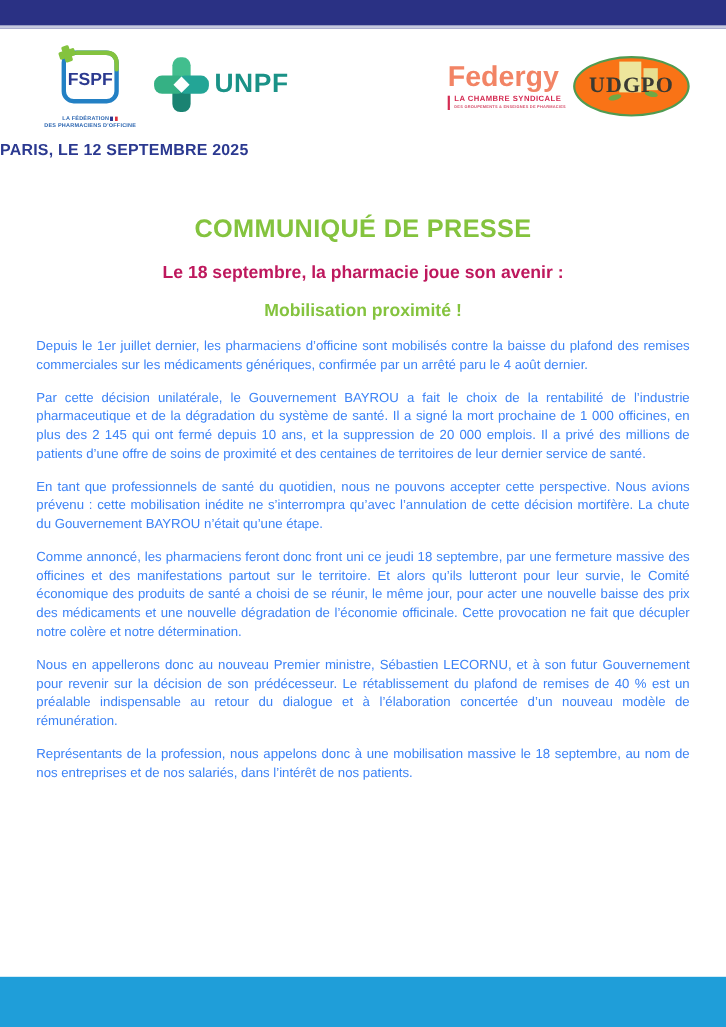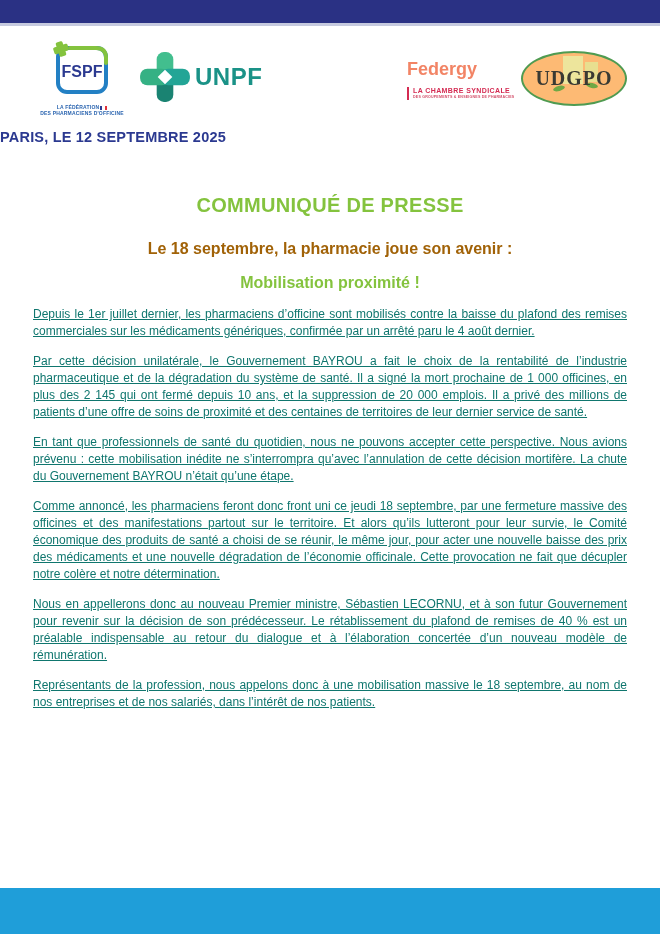--- a/index.html
+++ b/index.html
@@ -28,49 +28,49 @@
   .uspo{left:262px;top:4px;display:flex;align-items:center;}
   .uspo .left{width:68px;text-align:center;}
   .uspo .grad{width:56px;height:2px;margin:0 auto;
       background:linear-gradient(90deg,#FFCD05,#EE7326,#8A2A90,#EA1D8D,#2D6CB5,#9BC53F);}
   .uspo .word{font-size:17px;color:#57585A;letter-spacing:2.5px;margin-top:2px;}
   .uspo .vline{width:1px;height:56px;background:#C9CACC;margin:0 7px;}
   .uspo .tag{font-size:6.3px;font-weight:bold;color:#77787B;line-height:9px;letter-spacing:.3px;}
 
   
   .federgy{left:407px;top:18px;width:112px;}
-  .federgy .word{font-size:18px;font-weight:bold;color:#F28465;line-height:26px;}
+  .federgy .word{font-size:26px;font-weight:bold;color:#F28465;line-height:26px;}
   .federgy .tagbox{margin-top:5px;border-left:2px solid #D42B52;padding-left:4px;}
   .federgy .tag{font-size:7px;font-weight:bold;color:#D42B52;letter-spacing:.4px;line-height:8px;}
   .federgy .subtag{font-size:3.6px;font-weight:bold;color:#D4506B;letter-spacing:.2px;line-height:5px;}
 
   
   .udgpo{left:521px;top:13px;width:106px;height:55px;border:2px solid #4F9B51;
-         border-radius:50%;box-sizing:border-box;position:relative;background:#fdba74;overflow:hidden;}
+         border-radius:50%;box-sizing:border-box;position:relative;background:#f97316;overflow:hidden;}
   .udgpo .block1{position:absolute;left:40px;top:3px;width:20px;height:28px;background:#EDE59C;}
   .udgpo .block2{position:absolute;left:62px;top:9px;width:13px;height:20px;background:#E8DF8F;}
   .udgpo .leaf{position:absolute;width:12px;height:5px;border-radius:50%;background:#6FA845;}
   .udgpo .leaf.l1{left:30px;top:33px;transform:rotate(-15deg);}
   .udgpo .leaf.l2{left:63px;top:30px;transform:rotate(12deg);}
   .udgpo .word{position:absolute;left:0;top:14px;width:100%;text-align:center;
       font-family:"Liberation Serif", serif;font-size:20px;font-weight:bold;color:#3A3A33;letter-spacing:1px;}
 
   
   .date-line{position:absolute;top:129px;left:0;width:630px;
       font-size:14.5px;font-weight:bold;color:#2B3990;letter-spacing:.2px;}
   .doc-title{position:absolute;top:194px;left:0;width:660px;text-align:center;
-      font-size:20px;font-weight:bold;color:#84C33E;letter-spacing:.3px;}
+      font-size:23px;font-weight:bold;color:#84C33E;letter-spacing:.3px;}
   .subtitle1{position:absolute;top:240px;left:0;width:660px;text-align:center;
-      font-size:16px;font-weight:bold;color:#a16207;}
+      font-size:16px;font-weight:bold;color:#be185d;}
   .subtitle2{position:absolute;top:274px;left:0;width:660px;text-align:center;
       font-size:16px;font-weight:bold;color:#84C33E;}
 
   
-  .body-text{position:absolute;top:306px;left:33px;width:594px;color:#0f766e;
-      font-size:12px;line-height:17px;text-align:justify;text-decoration:underline;}
+  .body-text{position:absolute;top:306px;left:33px;width:594px;color:#3b82f6;
+      font-size:12px;line-height:17px;text-align:justify;}
   .body-text p{margin:0 0 13px 0;}
 
   .footer-bar{position:absolute;bottom:0;left:0;width:660px;height:46px;background:#1F9ED9;}
 </style>
 </head>
 <body>
 
 <div class="top-bar"></div>
 
 <div class="logo-row">

